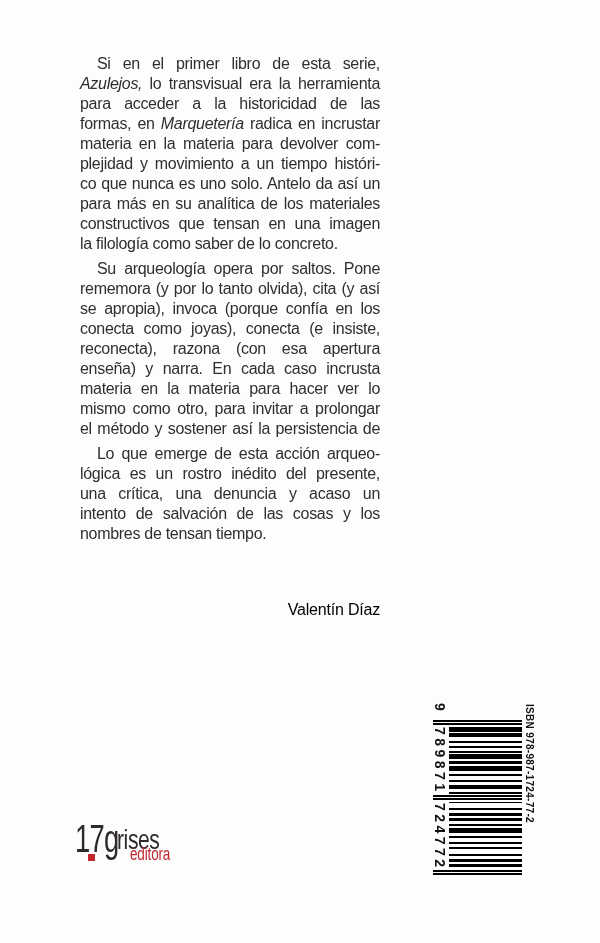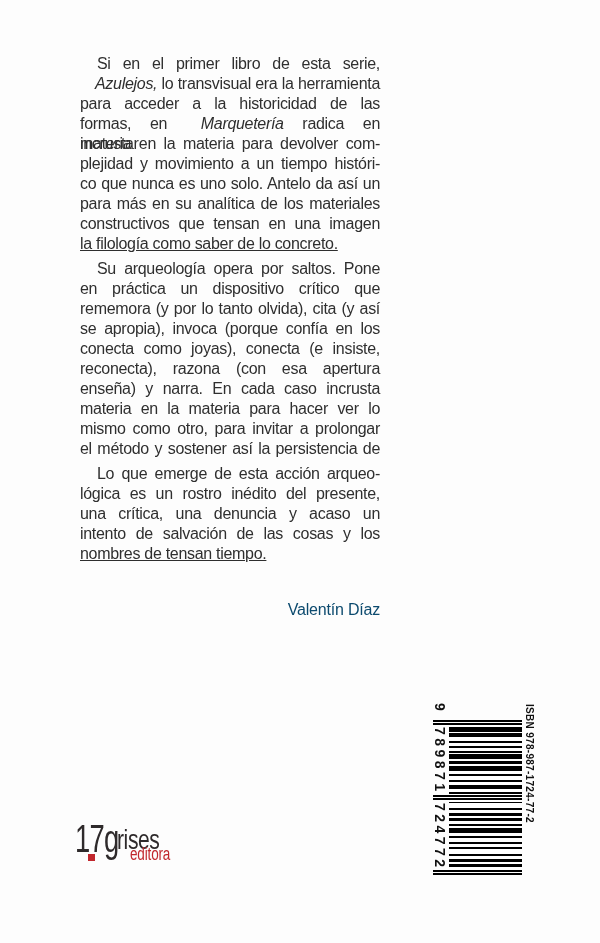--- a/index.html
+++ b/index.html
@@ -18,22 +18,22 @@
     font-size:16px;line-height:20px;letter-spacing:-0.3px;
   }
   .para{margin:0 0 5px 0;}
   .line{
     height:20px;
     text-align:justify;
     text-align-last:justify;
     white-space:normal;
   }
   .line.indent{text-indent:17px;}
-  .line.lastline{text-align:left;text-align-last:left;text-decoration:underline;}
-  .it{font-style:italic;margin-left:15px;}
+  .line.lastline{text-align:left;text-align-last:left;}
+  .it{font-style:italic;}
 
   .signature{
     position:absolute;left:80px;top:600px;width:300px;
     color:#2f2f2f;font-size:16px;line-height:20px;letter-spacing:-0.2px;
     text-align:right;
   }
 
   
   .logo{position:absolute;left:75px;top:820px;width:110px;height:55px;}
   .logo-17g{
@@ -96,40 +96,39 @@
         <div class="line"><span>formas, en </span><span class="it">Marquetería</span><span> radica en incrustar</span></div>
         <div class="line"><span>materia en la materia para devolver com-</span></div>
         <div class="line"><span>plejidad y movimiento a un tiempo históri-</span></div>
         <div class="line"><span>co que nunca es uno solo. Antelo da así un</span></div>
         <div class="line"><span>para más en su analítica de los materiales</span></div>
         <div class="line"><span>constructivos que tensan en una imagen</span></div>
         <div class="line lastline"><span>la filología como saber de lo concreto.</span></div>
       </div>
       <div class="para">
         <div class="line indent"><span>Su arqueología opera por saltos. Pone</span></div>
-        <div class="line"><span>en práctica un dispositivo crítico que</span></div>
         <div class="line"><span>rememora (y por lo tanto olvida), cita (y así</span></div>
         <div class="line"><span>se apropia), invoca (porque confía en los</span></div>
         <div class="line"><span>conecta como joyas), conecta (e insiste,</span></div>
         <div class="line"><span>reconecta), razona (con esa apertura</span></div>
         <div class="line"><span>enseña) y narra. En cada caso incrusta</span></div>
         <div class="line"><span>materia en la materia para hacer ver lo</span></div>
         <div class="line"><span>mismo como otro, para invitar a prolongar</span></div>
         <div class="line"><span>el método y sostener así la persistencia de</span></div>
       </div>
       <div class="para">
         <div class="line indent"><span>Lo que emerge de esta acción arqueo-</span></div>
         <div class="line"><span>lógica es un rostro inédito del presente,</span></div>
         <div class="line"><span>una crítica, una denuncia y acaso un</span></div>
         <div class="line"><span>intento de salvación de las cosas y los</span></div>
         <div class="line lastline"><span>nombres de tensan tiempo.</span></div>
       </div>
     </div>
 
-  <div class="signature" style="color: #0c4a6e;">Valentín Díaz</div>
+  <div class="signature" style="color: #000000;">Valentín Díaz</div>
 
   <div class="logo">
     <div class="logo-17g" style="color: rgb(46, 42, 43);">17g</div>
     <div class="logo-rises" style="color: rgb(46, 42, 43);">rises</div>
     <div class="logo-dot" style="background: rgb(193, 39, 45);"></div>
     <div class="logo-editora" style="color: rgb(193, 39, 45);">editora</div>
   </div>
 
   <div class="barcode-wrap">
     <div class="barcode-inner">

